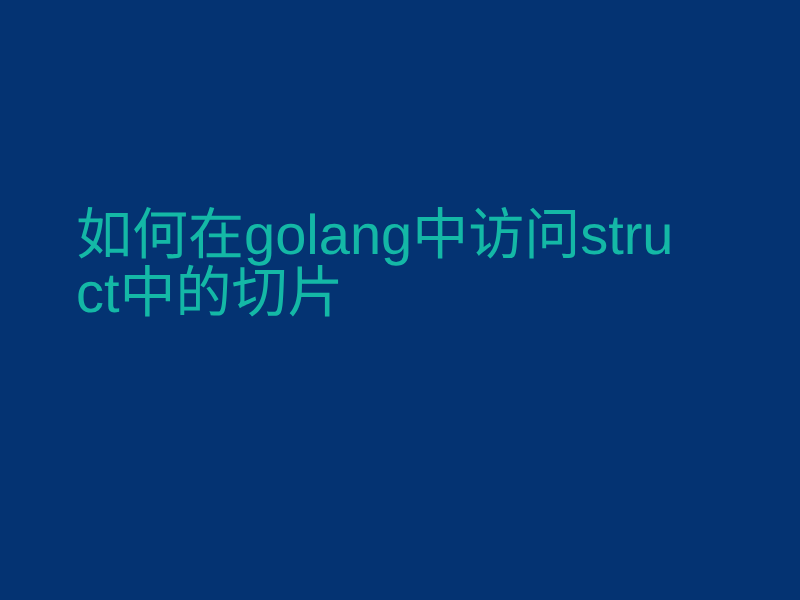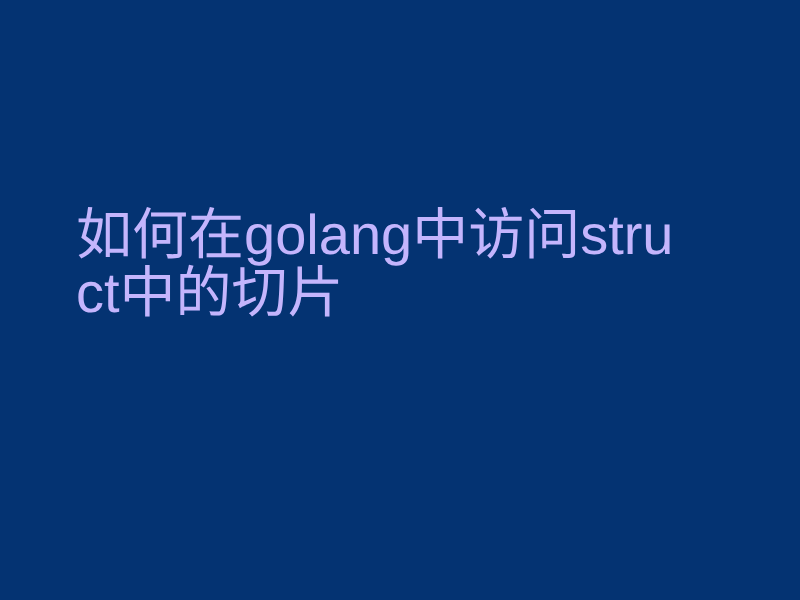--- a/index.html
+++ b/index.html
@@ -48,17 +48,17 @@
     text-rendering: geometricPrecision;
   }
 </style>
 </head>
 <body>
 
 <div id="title-card" style="background: rgb(4, 51, 114); width: 800px; height: 600px;">
 
   <div id="headline-block">
 
-    <h1 id="headline-text" style="color: #c4b5fd; font-size: 56px; line-height: 58px; text-align: left;">如何在golang中访问struct中的切片</h1>
+    <h1 id="headline-text" style="color: #14b8a6; font-size: 56px; line-height: 58px; text-align: left;">如何在golang中访问struct中的切片</h1>
 
   </div>
 
 </div>
 
 </body></html>

